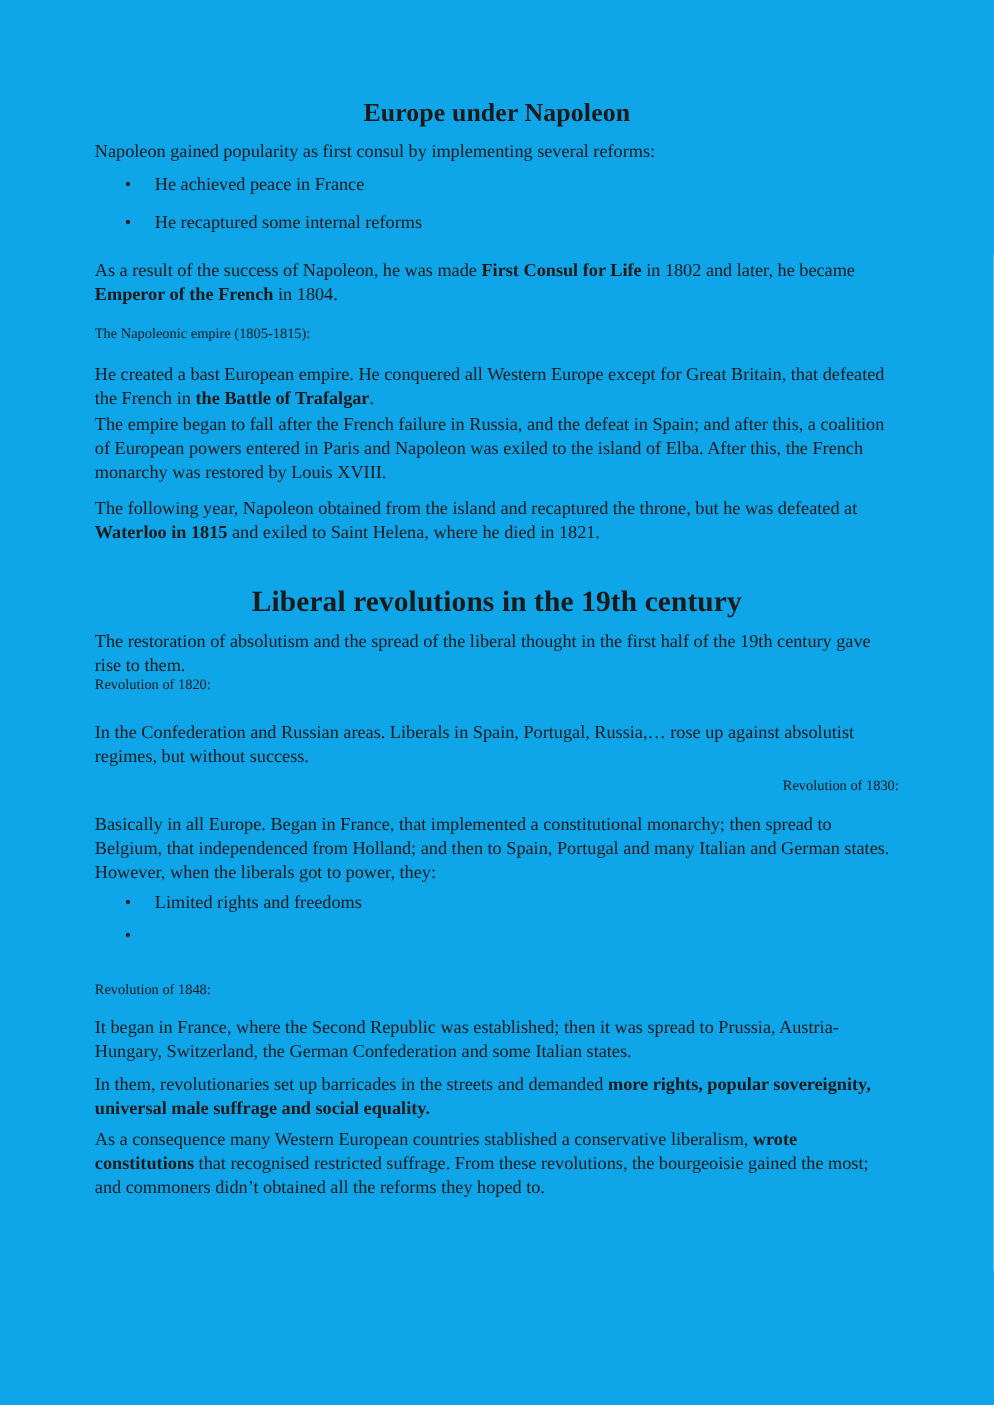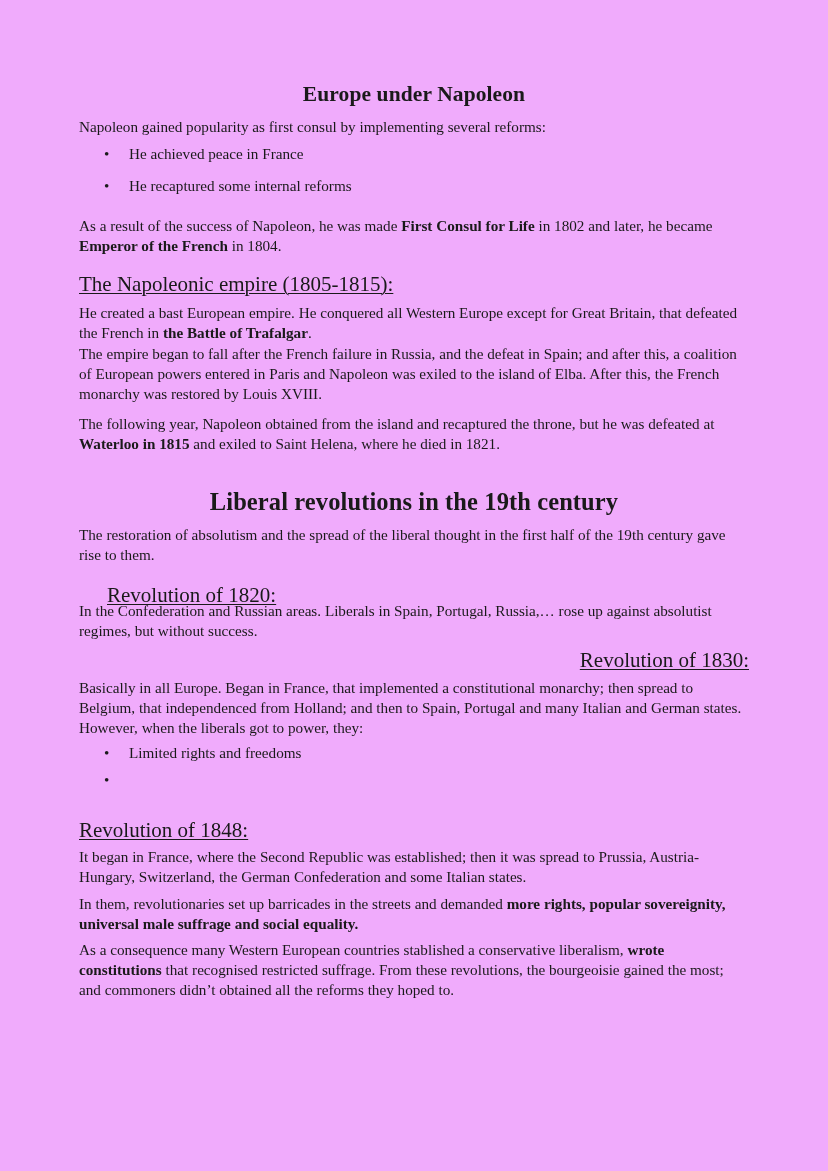--- a/index.html
+++ b/index.html
@@ -11,21 +11,21 @@
     width: 828px;
     height: 1171px;
     font-family: "Liberation Serif", "DejaVu Serif", serif;
     color: #1a1a1a;
     overflow: hidden;
   }
   .page {
     position: relative;
     width: 828px;
     height: 1171px;
-    background: #f0abfc;
+    background: #0ea5e9;
     box-sizing: border-box;
     padding: 0;
   }
   .content {
     position: absolute;
     left: 79px;
     top: 0;
     width: 670px;
   }
 
@@ -36,26 +36,25 @@
     margin: 0;
     padding: 0;
     line-height: 1.2;
     letter-spacing: 0.1px;
   }
   h1.doc-title.big {
     font-size: 24.5px;
   }
 
   h2.sub-head {
-    font-size: 21px;
+    font-size: 12px;
     font-weight: normal;
     margin: 0;
     padding: 0;
     line-height: 1.25;
-    text-decoration: underline;
     text-underline-offset: 2px;
     text-decoration-thickness: 1px;
   }
 
   p.para {
     font-size: 15.2px;
     line-height: 1.30;
     margin: 0;
     padding: 0;
     text-align: left;
@@ -89,21 +88,21 @@
   .s-bullets-1 { position: absolute; left: 0; top: 144px; width: 670px; }
   .s-bullets-1 li + li { margin-top: 12px; }
   .s-result  { position: absolute; left: 0; top: 216px; width: 670px; font-family: Liberation Serif, serif; }
   .s-head-emp { position: absolute; left: 0; top: 271px; width: 670px; }
   .s-emp-1   { position: absolute; left: 0; top: 303px; width: 670px; }
   .s-emp-2   { position: absolute; left: 0; top: 344px; width: 670px; }
   .s-emp-3   { position: absolute; left: 0; top: 414px; width: 670px; }
 
   .s-title-2 { position: absolute; left: 0; top: 487px; width: 670px; }
   .s-lib-intro { position: absolute; left: 0; top: 525px; width: 670px; }
-  .s-head-1820 { position: absolute; left: 0; top: 582px; width: 670px; margin-left: 28px; }
+  .s-head-1820 { position: absolute; left: 0; top: 563px; width: 670px; }
   .s-1820    { position: absolute; left: 0; top: 601px; width: 670px; }
   .s-head-1830 { position: absolute; left: 0; top: 647px; width: 670px; text-align: right; }
   .s-1830    { position: absolute; left: 0; top: 678px; width: 670px; }
   .s-bullets-2 { position: absolute; left: 0; top: 743px; width: 670px; }
   .s-bullets-2 li + li { margin-top: 7px; }
   .s-head-1848 { position: absolute; left: 0; top: 817px; width: 670px; }
   .s-1848-1  { position: absolute; left: 0; top: 847px; width: 670px; }
   .s-1848-2  { position: absolute; left: 0; top: 894px; width: 670px; }
   .s-1848-3  { position: absolute; left: 0; top: 940px; width: 670px; }
 </style>

